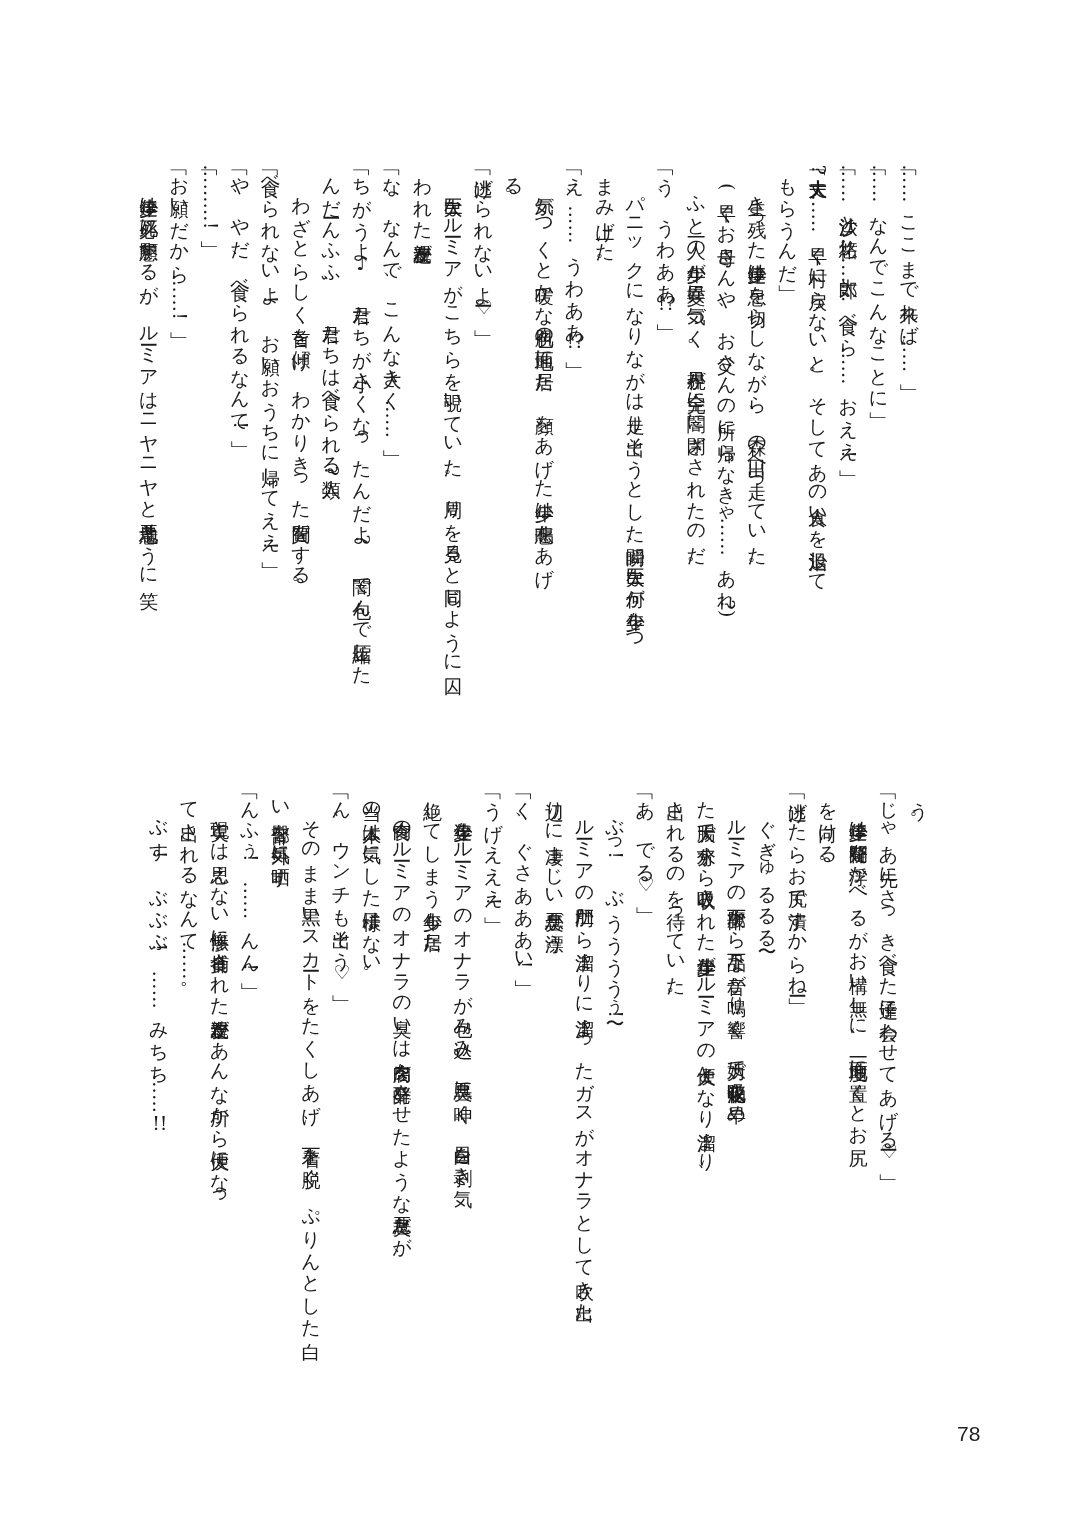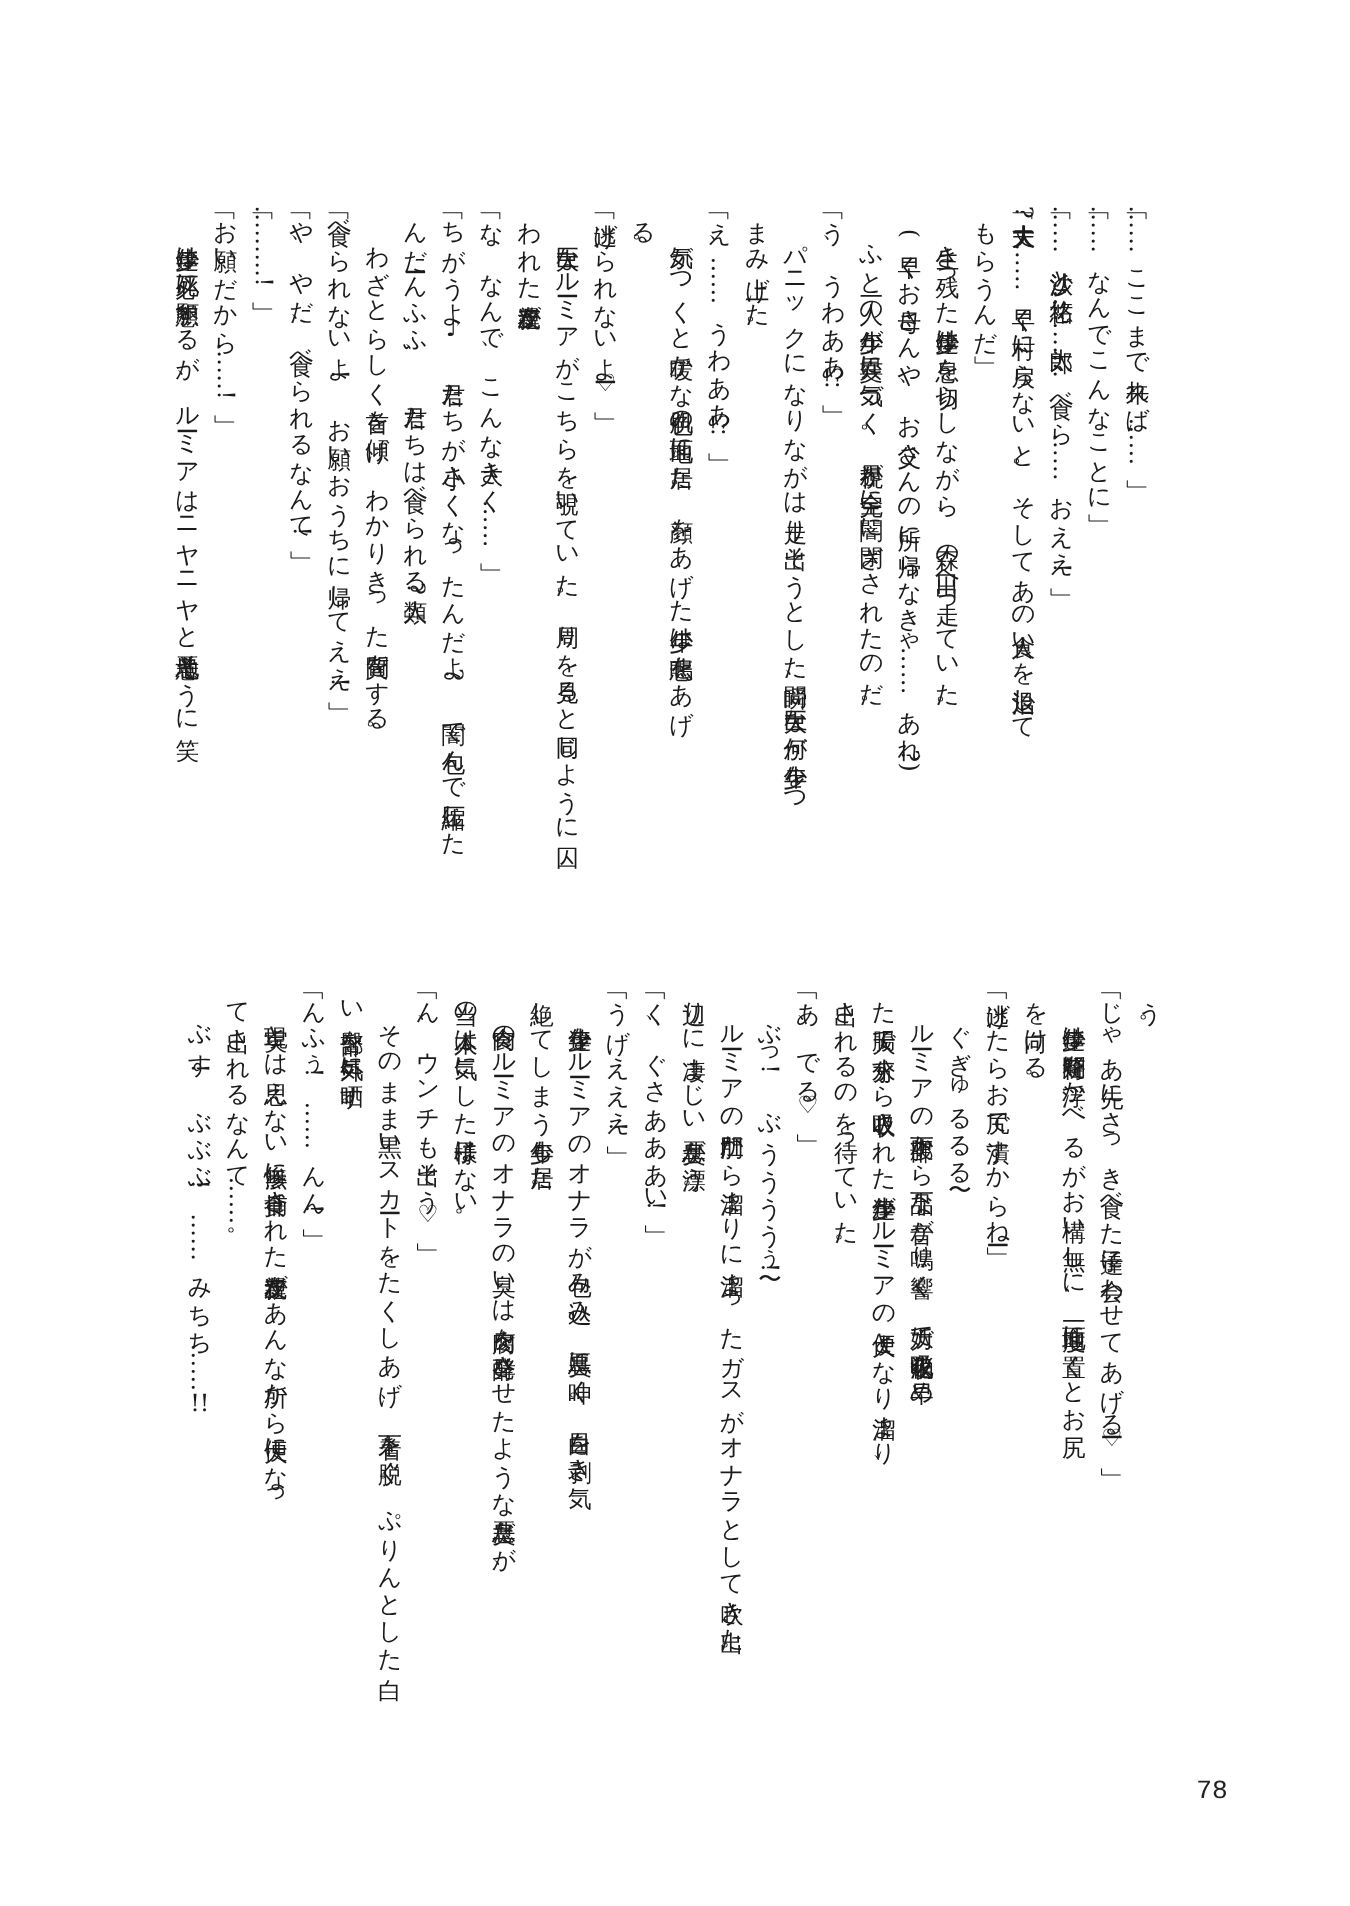--- a/index.html
+++ b/index.html
@@ -46,21 +46,21 @@
   }
   .block-bottom {
     top: 788px;
     right: 145px;
     height: 622px;
   }
   .page-number {
     position: absolute;
     left: 957px;
     top: 1422px;
-    font-family: Liberation Mono, monospace;
+    font-family: Liberation Sans, sans-serif;
     font-size: 21px;
     color: #222222;
   }
 </style>
 </head>
 <body>
 
 <div class="page">
   <div class="vblock block-top">
       <div class="line">「……ここまで来れば……」</div>

